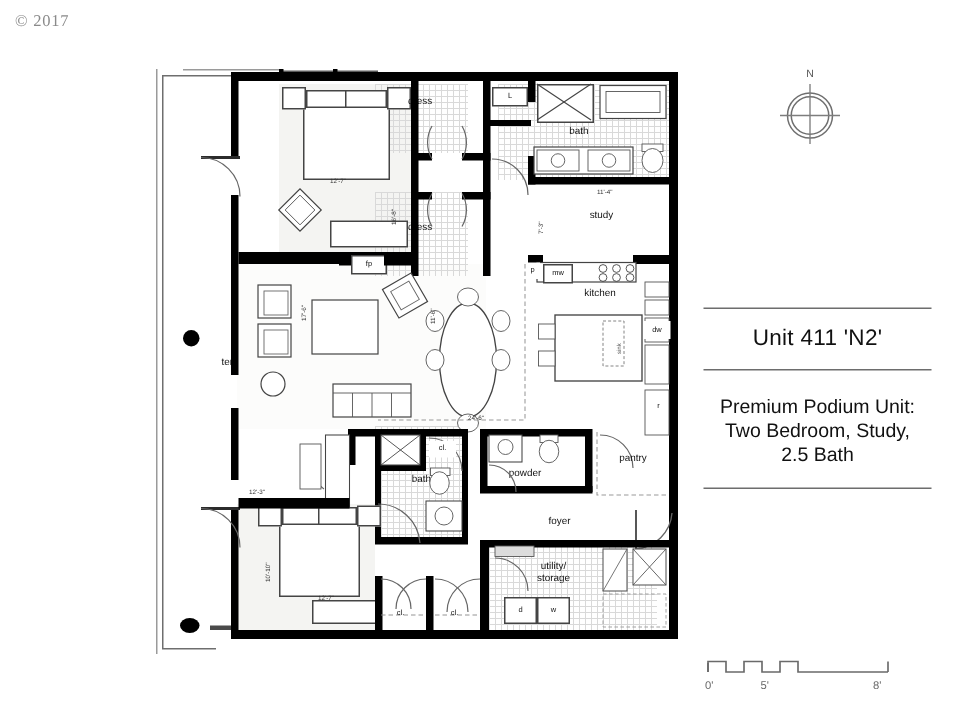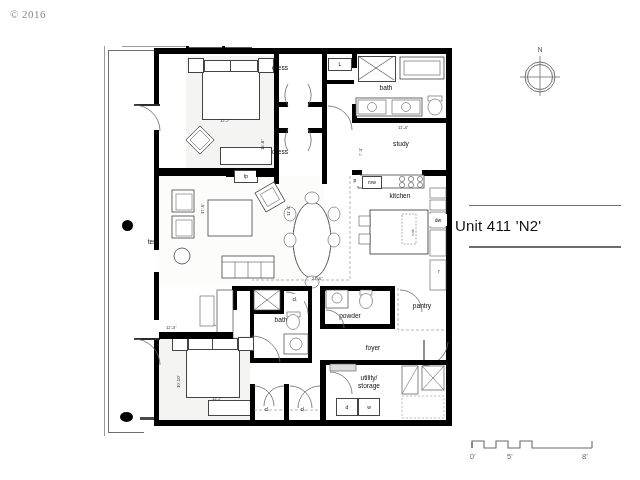--- a/index.html
+++ b/index.html
@@ -4,21 +4,21 @@
 <style>
   html,body{margin:0;padding:0;background:#ffffff;}
   body{width:640px;height:480px;position:relative;overflow:hidden;
        font-family:"Liberation Sans",sans-serif;color:#1a1a1a;}
 
   
   #copyright{position:absolute;left:10px;top:8px;font-size:11px;color:#8a8a8a;
              letter-spacing:.5px;font-family:"Liberation Serif",serif;}
 
   
-  #titleblock{position:absolute;left:455px;top:205px;width:180px;}
+  #titleblock{position:absolute;left:455px;top:205px;width:180px;text-align:center;}
   .rule{height:1px;background:#6d6d6d;margin:0 14px;}
   #unit-name{font-size:15px;font-weight:400;color:#111;padding:11px 0 12px;letter-spacing:.2px;}
   #unit-desc{font-size:13px;line-height:16px;color:#111;padding:16px 0 14px;}
 
   
   #north{position:absolute;left:512px;top:48px;width:56px;height:56px;}
   #north .n-label{position:absolute;left:0;right:0;top:-2px;text-align:center;
                   font-size:7px;color:#555;}
 
   
@@ -46,36 +46,39 @@
   #plan .dot{position:absolute;background:#000;border-radius:50%;}
   #plan .tile{position:absolute;
     background-image:linear-gradient(to right,#d9d9d9 0.5px,transparent 0.5px),
                      linear-gradient(to bottom,#d9d9d9 0.5px,transparent 0.5px);
     background-size:4px 4px;}
   #plan svg{position:absolute;left:0;top:0;overflow:visible;}
 </style>
 </head>
 <body>
 
-<div id="copyright">© 2016</div>
+<div id="copyright">© 2017</div>
 
 <div id="north">
   <svg width="56" height="56" viewBox="0 0 56 56">
     <circle cx="28" cy="29" r="15" fill="none" stroke="#6f6f6f" stroke-width="1"></circle>
     <circle cx="28" cy="29" r="12.5" fill="none" stroke="#6f6f6f" stroke-width="1"></circle>
     <line x1="28" y1="8" x2="28" y2="48" stroke="#7d7d7d" stroke-width="0.9"></line>
     <line x1="8" y1="29" x2="48" y2="29" stroke="#7d7d7d" stroke-width="0.9"></line>
   </svg>
   <div class="n-label">N</div>
 </div>
 
 <div id="titleblock">
   <div class="rule"></div>
   <div id="unit-name">Unit 411 'N2'</div>
   <div class="rule"></div>
+  <div id="unit-desc" style="white-space:pre-line">Premium Podium Unit:
+Two Bedroom, Study,
+2.5 Bath</div>
   <div class="rule"></div>
 </div>
 
 <div id="scalebar">
   <svg width="160" height="22" viewBox="0 0 160 22">
 
     <path d="M2 18 L2 11 L14 11 L14 18 L26 18 L26 11 L38 11 L38 18 L50 18 L50 11 L62 11 L62 18 L122 18" fill="none" stroke="#6a6a6a" stroke-width="1.1"></path>
     <line x1="2" y1="18" x2="2" y2="12" stroke="#6a6a6a" stroke-width="1.1"></line>
     <line x1="122" y1="18" x2="122" y2="11" stroke="#6a6a6a" stroke-width="1.1"></line>
   </svg>

